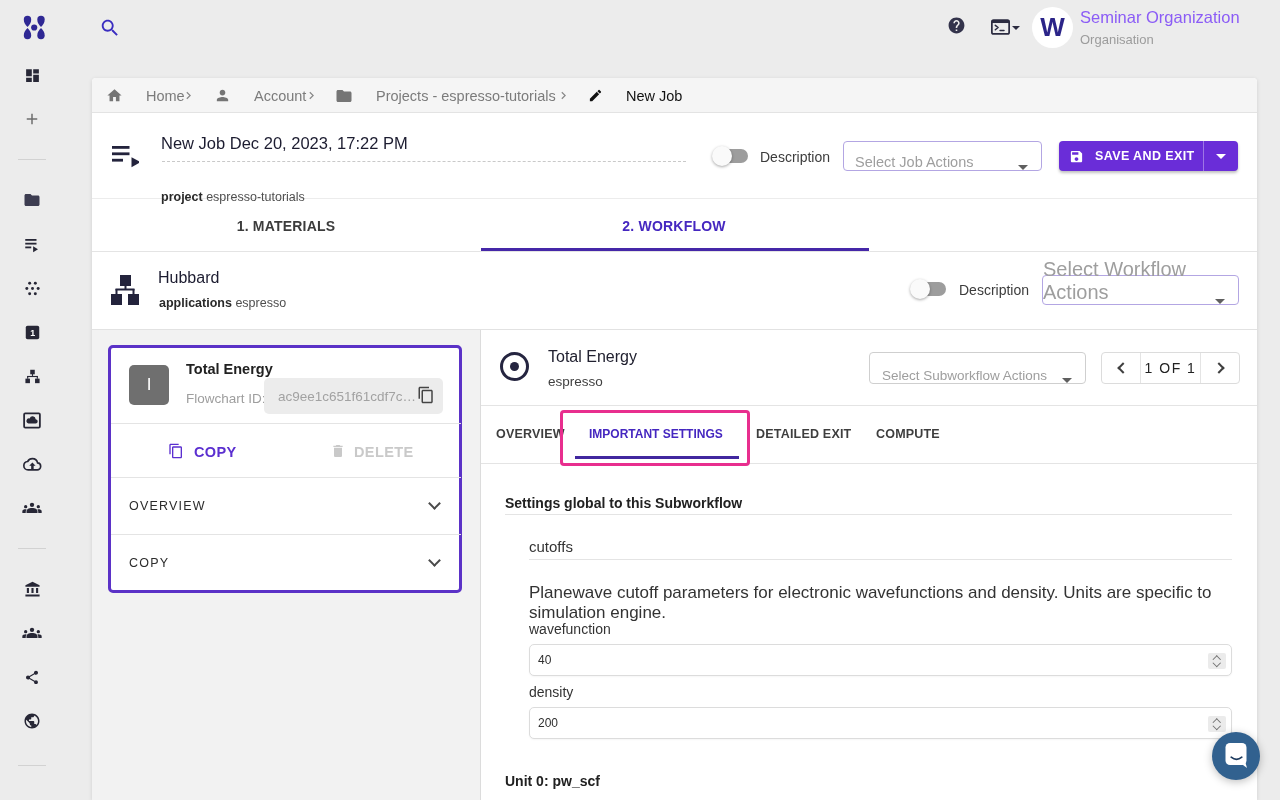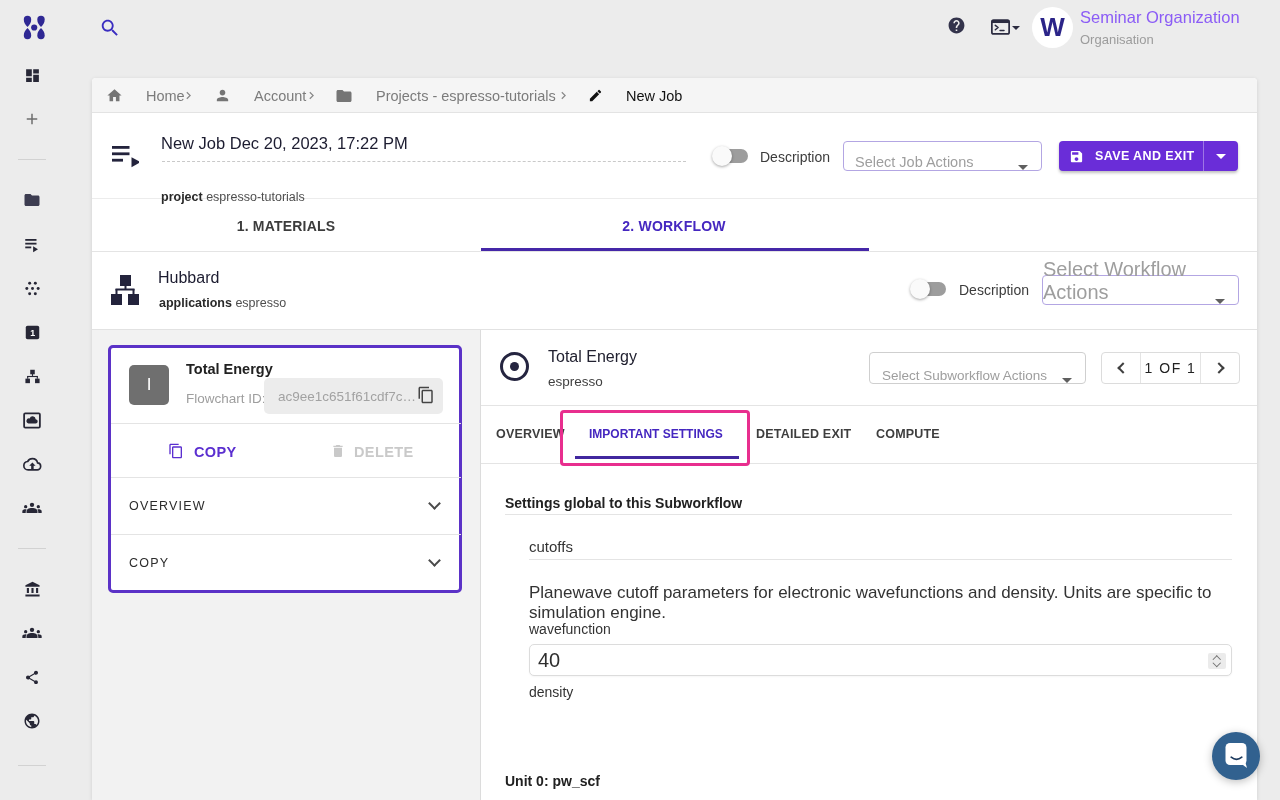--- a/index.html
+++ b/index.html
@@ -26,21 +26,21 @@
 .toggle:before { content:""; position:absolute; left:-3px; top:-3px; width:20px; height:20px; background:#fafafa; border-radius:50%; box-shadow:0 1px 3px rgba(0,0,0,.35); }
 
 #lpanel { position:absolute; left:0; top:252px; width:389px; height:470px; background:#f2f2f2; border-right:1px solid #dcdcdc; }
 #wfcard { position:absolute; left:16px; top:15px; width:354px; height:248px; background:#fff; border:3px solid #5b32c7; border-radius:5px; }
 .acc-row { position:absolute; left:0; width:350px; display:flex; align-items:center; justify-content:space-between; padding:0 22px 0 18px; color:#2c2c2c; font-size:12.5px; letter-spacing:1.2px; }
 .chev { width:9px; height:9px; border-right:2px solid #4a4a4a; border-bottom:2px solid #4a4a4a; transform:rotate(45deg); margin-top:-5px; }
 
 #rpanel { position:absolute; left:389px; top:252px; width:776px; height:470px; background:#fff; }
 .rtab { position:absolute; top:0; height:58px; display:flex; align-items:center; font-size:12.5px; font-weight:bold; letter-spacing:.2px; color:#3e3e3e; }
 .hr { position:absolute; height:1px; background:#e4e4e4; }
-.numinput { position:absolute; width:703px; height:32px; border:1px solid #dcdcdc; border-radius:5px; background:#fff; font-size:20px; color:#2f2f2f; box-shadow:0 1px 2px rgba(0,0,0,0.04); display:flex; align-items:center; padding-left:8px; }
+.numinput { position:absolute; width:703px; height:32px; border:1px solid #dcdcdc; border-radius:5px; background:#fff; font-size:12px; color:#2f2f2f; box-shadow:0 1px 2px rgba(0,0,0,0.04); display:flex; align-items:center; padding-left:8px; }
 .spin { position:absolute; right:5px; top:8px; width:18px; height:16px; background:#ebebeb; border-radius:2px; }
 .spin i { position:absolute; left:5.5px; width:5.5px; height:5.5px; border-right:1.5px solid #6f6f6f; border-bottom:1.5px solid #6f6f6f; display:block; }
 .spin .up { top:3.5px; transform:rotate(-135deg); }
 .spin .dn { top:6.5px; transform:rotate(45deg); }
 </style>
 </head>
 <body>
 <div id="topbar">
 
   <svg class="abs" style="left:99px; top:17px;" width="22" height="22" viewBox="0 0 24 24">
@@ -330,20 +330,24 @@
     <div class="hr" style="left:24px; top:184px; width:727px;"></div>
     <div class="abs" style="left:48px; top:208px; font-size:15px; color:#333;">cutoffs</div>
     <div class="hr" style="left:48px; top:229px; width:703px;"></div>
     <div class="abs" style="left:48px; top:253px; font-size:17px; color:#333;">Planewave cutoff parameters for electronic wavefunctions and density. Units are specific to simulation engine.</div>
     <div class="abs" style="left:48px; top:291px; font-size:14px; color:#333;">wavefunction</div>
     <div class="numinput" style="left:48px; top:314px;">40<div class="spin">
           <i class="up"></i>
           <i class="dn"></i>
         </div></div>
     <div class="abs" style="left:48px; top:354px; font-size:14px; color:#333;">density</div>
+    <div class="numinput" style="left:48px; top:377px;">200<div class="spin">
+          <i class="up"></i>
+          <i class="dn"></i>
+        </div></div>
     <div class="abs" style="left:24px; top:443px; font-size:14px; font-weight:bold; color:#212121;">Unit 0: pw_scf</div>
   </div>
 </div>
 <div id="chat" style="position:absolute; left:1212px; top:732px; width:48px; height:48px; border-radius:50%; background:#31618f; box-shadow:0 2px 8px rgba(0,0,0,.25);">
   <svg style="position:absolute; left:11px; top:10px;" width="27" height="27" viewBox="0 0 27 27">
     <rect x="2.5" y="1" width="21" height="22" rx="4.5" fill="#fff"></rect>
     <path d="M16 20 L24 26 L21.5 17.5 Z" fill="#fff"></path>
     <path d="M8.2 15.2 q5.3 4.2 10.6 0" fill="none" stroke="#1c3a5e" stroke-width="1.7" stroke-linecap="round"></path>
   </svg>
 </div>

